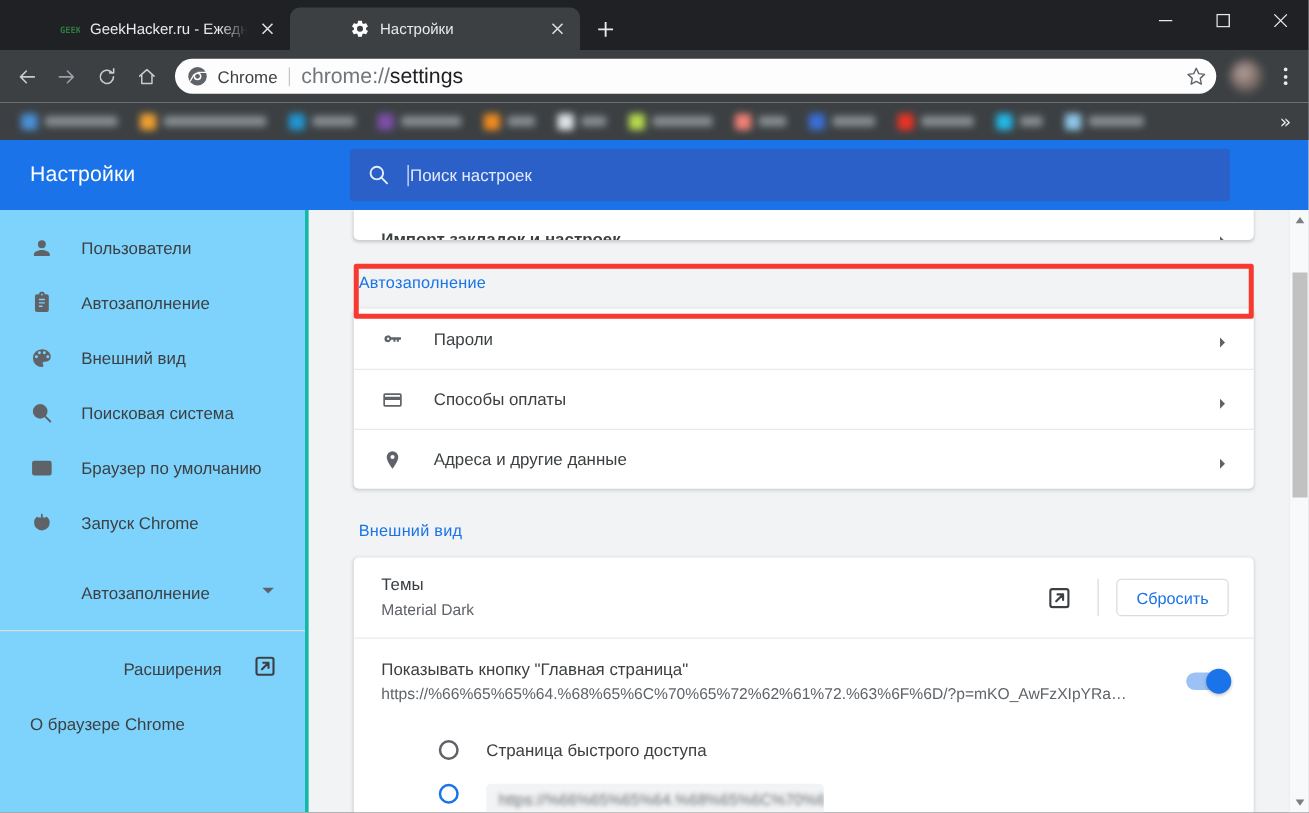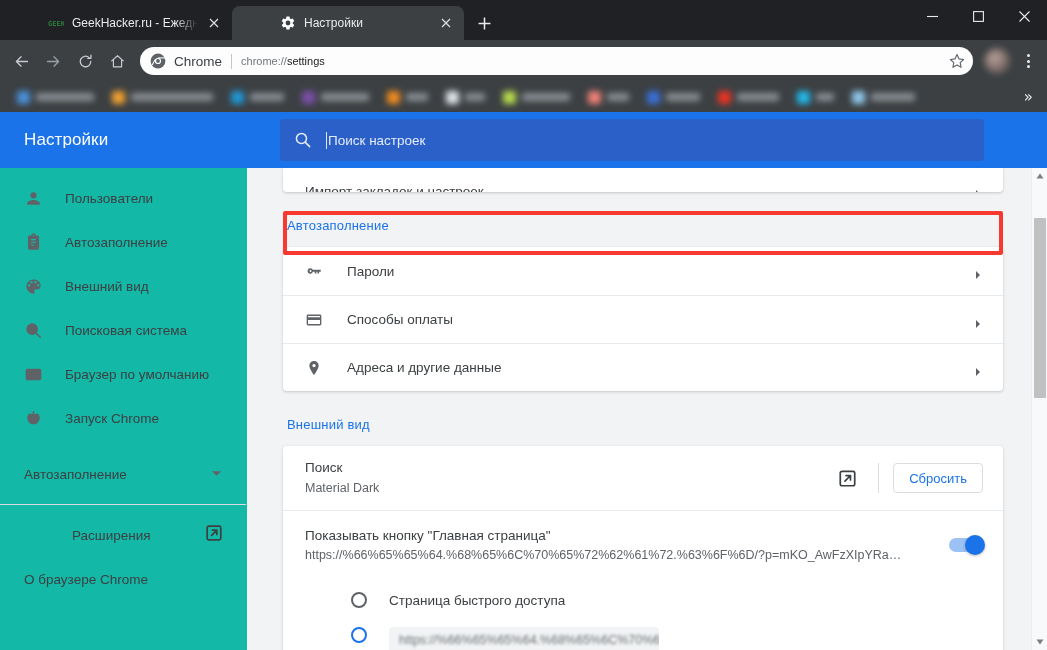--- a/index.html
+++ b/index.html
@@ -68,21 +68,21 @@
   .omnibox {
     flex: 1; height: 28px; background: #fdfdfd; border-radius: 14px;
     display: flex; align-items: center; padding: 0 6px 0 10px;
     margin: 0 6px; min-width: 0;
   }
   .omni-ico { width: 16px; height: 16px; flex: 0 0 16px; margin-right: 8px; }
   .omni-chip { font-size: 13.5px; color: #3c4043; white-space: nowrap; }
   .omni-sep {
     width: 1px; height: 15px; background: #c4c7c5; margin: 0 9px; flex: 0 0 1px;
   }
-  .omni-url { font-size: 11px; color: #70757a; white-space: nowrap; flex: 1; min-width: 0; }
+  .omni-url { font-size: 17px; color: #70757a; white-space: nowrap; flex: 1; min-width: 0; }
   .omni-url b { color: #202124; font-weight: 400; }
   .omni-star { width: 20px; height: 20px; flex: 0 0 20px; margin-left: auto; }
   .omni-star svg { width: 16px; height: 16px; display: block; margin: 2px; }
 
   .profile-pic {
     width: 26px; height: 26px; border-radius: 50%; flex: 0 0 26px;
     margin: 0 3px; position: relative; overflow: hidden;
     background: radial-gradient(circle at 42% 40%, #b9a6a0 0%, #8d7a75 38%, #6e625f 62%, #55504e 100%);
     filter: blur(3.2px);
   }
@@ -124,22 +124,23 @@
   .s-search svg { width: 18px; height: 18px; flex: 0 0 18px; }
   .s-caret {
     width: 1px; height: 17px; background: #dfe6f5; margin-left: 14px; flex: 0 0 1px;
   }
   .s-ph { font-size: 13.5px; color: #e4ecfb; padding-left: 1px; }
 
   .s-body { position: absolute; top: 56px; left: 0; right: 0; bottom: 0; }
 
   .sidenav {
     position: absolute; left: 0; top: 0; bottom: 0; width: 247px;
-    background: #14b8a6; padding-top: 8px;
-    border-right: 1px solid #14b8a6;
+    background: #7dd3fc; padding-top: 8px;
+    border-right: 3px solid #14b8a6;
+    text-align: center;
   }
   .nav-item {
     height: 44px; display: flex; align-items: center;
     padding-left: 24px; gap: 22px;
   }
   .nav-ico { width: 19px; height: 19px; flex: 0 0 19px; display: flex; align-items: center; }
   .nav-ico svg { width: 19px; height: 19px; fill: #5f6368; }
   .nav-label { font-size: 13.5px; color: #3c4043; }
 
   .nav-adv { height: 44px; display: flex; align-items: center; padding: 0 24px; margin-top: 12px; }
@@ -177,21 +178,21 @@
   }
   .row + .row { border-top: 1px solid #e8eaed; }
   .row-ico { width: 20px; height: 20px; flex: 0 0 20px; display: flex; align-items: center; }
   .row-ico svg { width: 18px; height: 18px; fill: #5f6368; }
   .row-label { font-size: 13.5px; color: #3c4043; padding-left: 22px; flex: 1; }
   .row-arrow { width: 10px; height: 10px; flex: 0 0 10px; }
   .row-arrow svg { width: 10px; height: 10px; fill: #5f6368; }
 
   .partial-row {
     height: 24px; overflow: hidden; display: flex; align-items: flex-end;
-    padding: 0 20px 0 22px; position: relative;
+    padding: 0 20px 0 22px; position: relative; font-weight: bold;
   }
   .partial-row .row-label { padding-left: 0; position: relative; top: 7px; }
   .partial-row .row-arrow { position: relative; top: 3px; }
 
   .theme-row {
     min-height: 60px; display: flex; align-items: center; padding: 12px 20px 12px 22px;
   }
   .theme-txt { flex: 1; }
   .theme-t1 { font-size: 13.5px; color: #3c4043; line-height: 20px; }
   .theme-t2 { font-size: 12.5px; color: #5f6368; line-height: 20px; }
@@ -584,21 +585,21 @@
                   </svg>
               </span>
             </div>
           </div>
 
           <div class="sect-head">Внешний вид</div>
 
           <div class="card">
             <div class="theme-row">
               <div class="theme-txt">
-                <div class="theme-t1">Поиск</div>
+                <div class="theme-t1">Темы</div>
                 <div class="theme-t2">Material Dark</div>
               </div>
               <div class="ext-link-btn">
                 <svg viewBox="0 0 16 16">
                     <rect x="1.2" y="1.2" width="13.6" height="13.6" rx="1.6"></rect>
                     <path d="M5.6 10.4 L10.6 5.4 M6.6 5.2 H10.8 V9.4" stroke-linecap="round" stroke-linejoin="round"></path>
                   </svg>
               </div>
               <div class="vdiv"></div>
               <div class="btn-outline">Сбросить</div>

